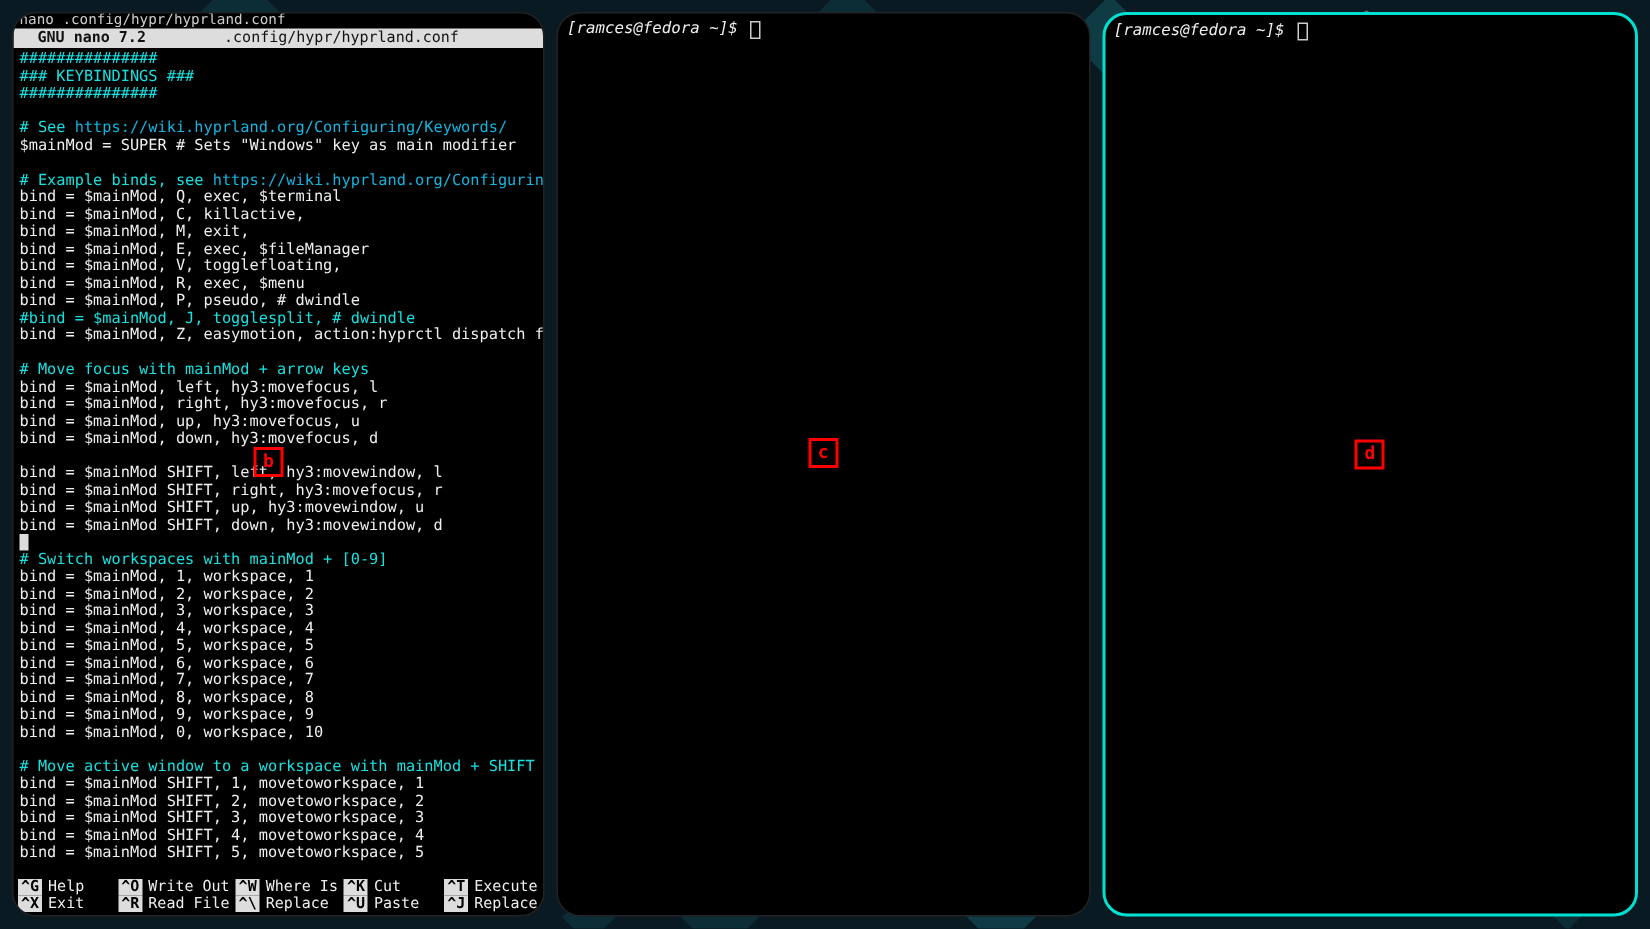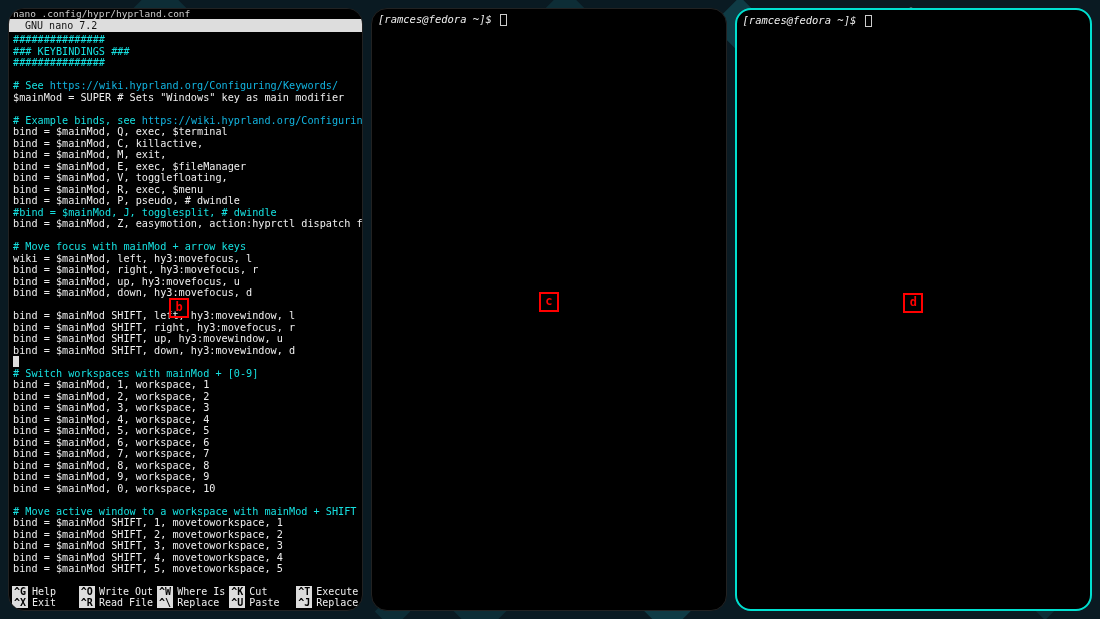--- a/index.html
+++ b/index.html
@@ -44,21 +44,21 @@
 
   
   .nano-titlebar {
     background: #ddd;
     color: #111;
     font-size: 10px;
     padding: 1px 4px;
     display: flex;
     white-space: pre;
   }
-  .nano-titlebar .program { flex: 0 0 auto; }
+  .nano-titlebar .program { flex: 0 0 auto; font-weight: bold; }
   .nano-titlebar .file { flex: 1 1 auto; text-align: center; }
 
   .nano-body {
     flex: 1 1 auto;
     padding: 2px 4px;
     color: #eee;
     white-space: pre;
     overflow: hidden;
     font-size: 10.2px;
     line-height: 11.5px;
@@ -120,41 +120,42 @@
 <div class="wp-shape wp6"></div>
 <div class="wp-shape wp7"></div>
 <div class="wp-shape wp8"></div>
 
 <div class="workspace">
 
   <div class="win win1">
     <div style="color:#ccc;font-size:9.5px;padding:0 4px;background:#000;">nano .config/hypr/hyprland.conf</div>
     <div class="nano-titlebar">
       <span class="program">  GNU nano 7.2</span>
+      <span class="file">.config/hypr/hyprland.conf</span>
     </div>
     <div class="nano-body"><span class="c-cyan">###############</span>
 <span class="c-cyan">### KEYBINDINGS ###</span>
 <span class="c-cyan">###############</span>
 
 <span class="c-cyan"># See </span><span class="c-url">https://wiki.hyprland.org/Configuring/Keywords/</span>
 <span>$mainMod = SUPER # Sets "Windows" key as main modifier</span>
 
 <span class="c-cyan"># Example binds, see </span><span class="c-url">https://wiki.hyprland.org/Configuring/Binds/</span>
 <span>bind = $mainMod, Q, exec, $terminal</span>
 <span>bind = $mainMod, C, killactive,</span>
 <span>bind = $mainMod, M, exit,</span>
 <span>bind = $mainMod, E, exec, $fileManager</span>
 <span>bind = $mainMod, V, togglefloating,</span>
 <span>bind = $mainMod, R, exec, $menu</span>
 <span>bind = $mainMod, P, pseudo, # dwindle</span>
 <span class="c-teal">#bind = $mainMod, J, togglesplit, # dwindle</span>
 <span>bind = $mainMod, Z, easymotion, action:hyprctl dispatch focuswindow</span>
 
 <span class="c-cyan"># Move focus with mainMod + arrow keys</span>
-<span>wiki = $mainMod, left, hy3:movefocus, l</span>
+<span>bind = $mainMod, left, hy3:movefocus, l</span>
 <span>bind = $mainMod, right, hy3:movefocus, r</span>
 <span>bind = $mainMod, up, hy3:movefocus, u</span>
 <span>bind = $mainMod, down, hy3:movefocus, d</span>
 
 <span>bind = $mainMod SHIFT, left, hy3:movewindow, l</span>
 <span>bind = $mainMod SHIFT, right, hy3:movefocus, r</span>
 <span>bind = $mainMod SHIFT, up, hy3:movewindow, u</span>
 <span>bind = $mainMod SHIFT, down, hy3:movewindow, d</span>
 <span class="cursor-block"></span>
 <span class="c-cyan"># Switch workspaces with mainMod + [0-9]</span>

